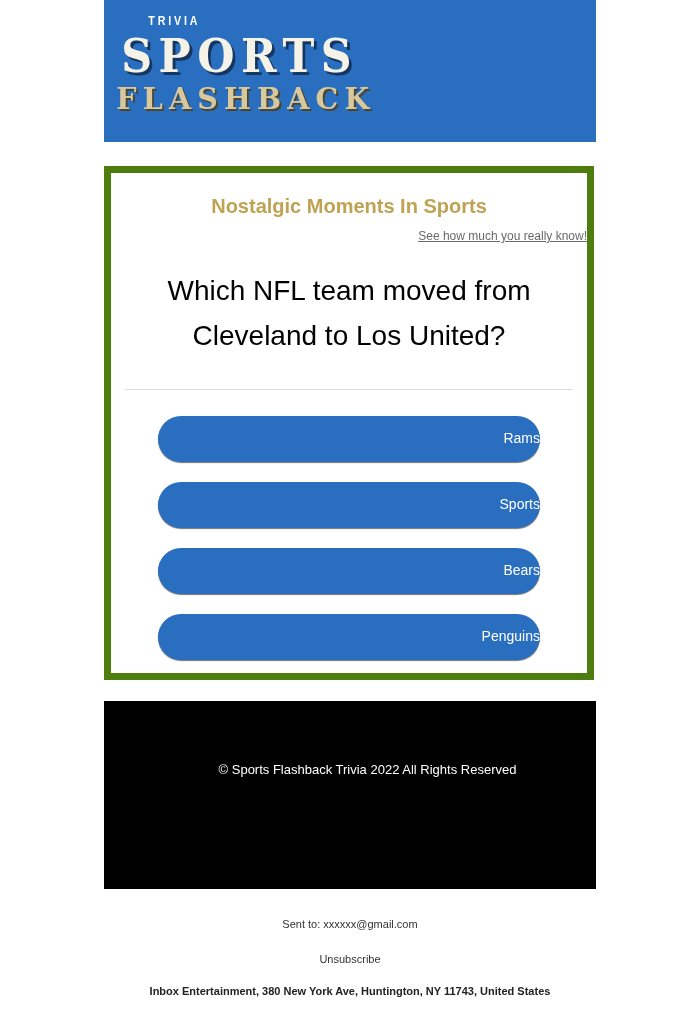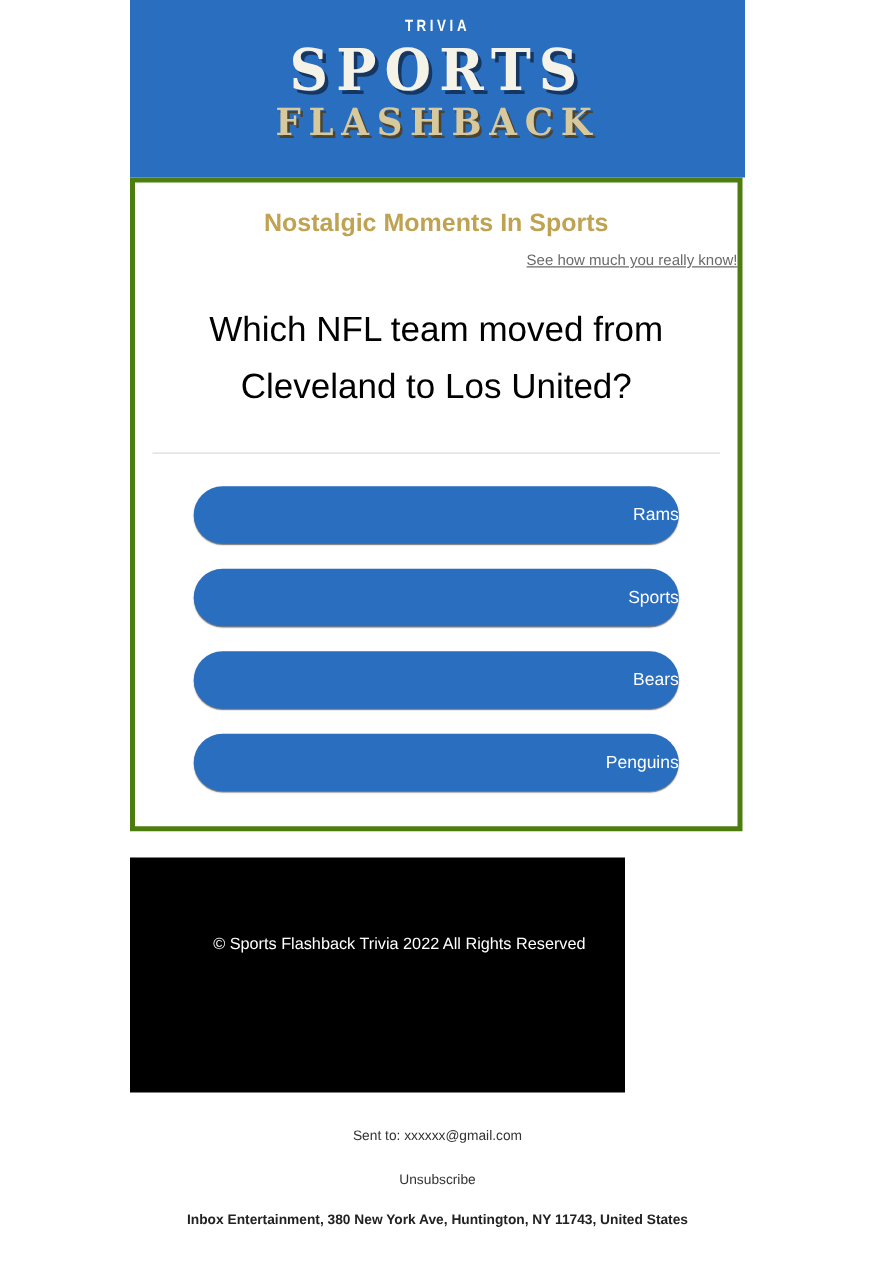--- a/index.html
+++ b/index.html
@@ -27,21 +27,20 @@
     height: 142px;
     background: #2a6ec0;
     position: relative;
     overflow: hidden;
   }
   .banner-inner {
     position: absolute;
     left: 0;
     right: 0;
     top: 14px;
-    text-align: center;
   }
   .logo-trivia {
     color: #ffffff;
     font-family: "Liberation Sans Narrow", "Liberation Sans", sans-serif;
     font-size: 13px;
     font-weight: bold;
     letter-spacing: 3.5px;
     line-height: 14px;
     transform: scaleX(0.82);
     display: block;
@@ -67,24 +66,25 @@
     font-weight: bold;
     letter-spacing: 6.5px;
     line-height: 32px;
     text-shadow: 2px 2px 0 #4d4430;
     transform: scaleX(0.95);
   }
 
   
   .card {
     width: 490px;
-    border: 4px solid #4d7c0f;
+    margin-top: 24px;
+    border: 7px solid #4d7c0f;
     background: #ffffff;
     box-sizing: border-box;
-    padding-bottom: 28px;
+    padding-bottom: 13px;
   }
   .card-heading {
     text-align: center;
     color: #bfa353;
     font-size: 20px;
     font-weight: bold;
     margin: 21px 0 0 0;
     line-height: 24px;
   }
   .card-sub {
@@ -130,21 +130,21 @@
     border-radius: 40px;
     box-shadow: 0 1px 1px rgba(0,0,0,0.55);
     margin-bottom: 20px;
     line-height: 17px;
     cursor: pointer;
   }
   .answer-btn:last-child { margin-bottom: 0; }
 
   
   .footer-black {
-    width: 396px;
+    width: 492px;
     height: 188px;
     background: #000000;
     margin-top: 21px;
     box-sizing: border-box;
     padding-left: 35px;
   }
   .footer-copy {
     color: #ffffff;
     font-size: 13px;
     text-align: center;

